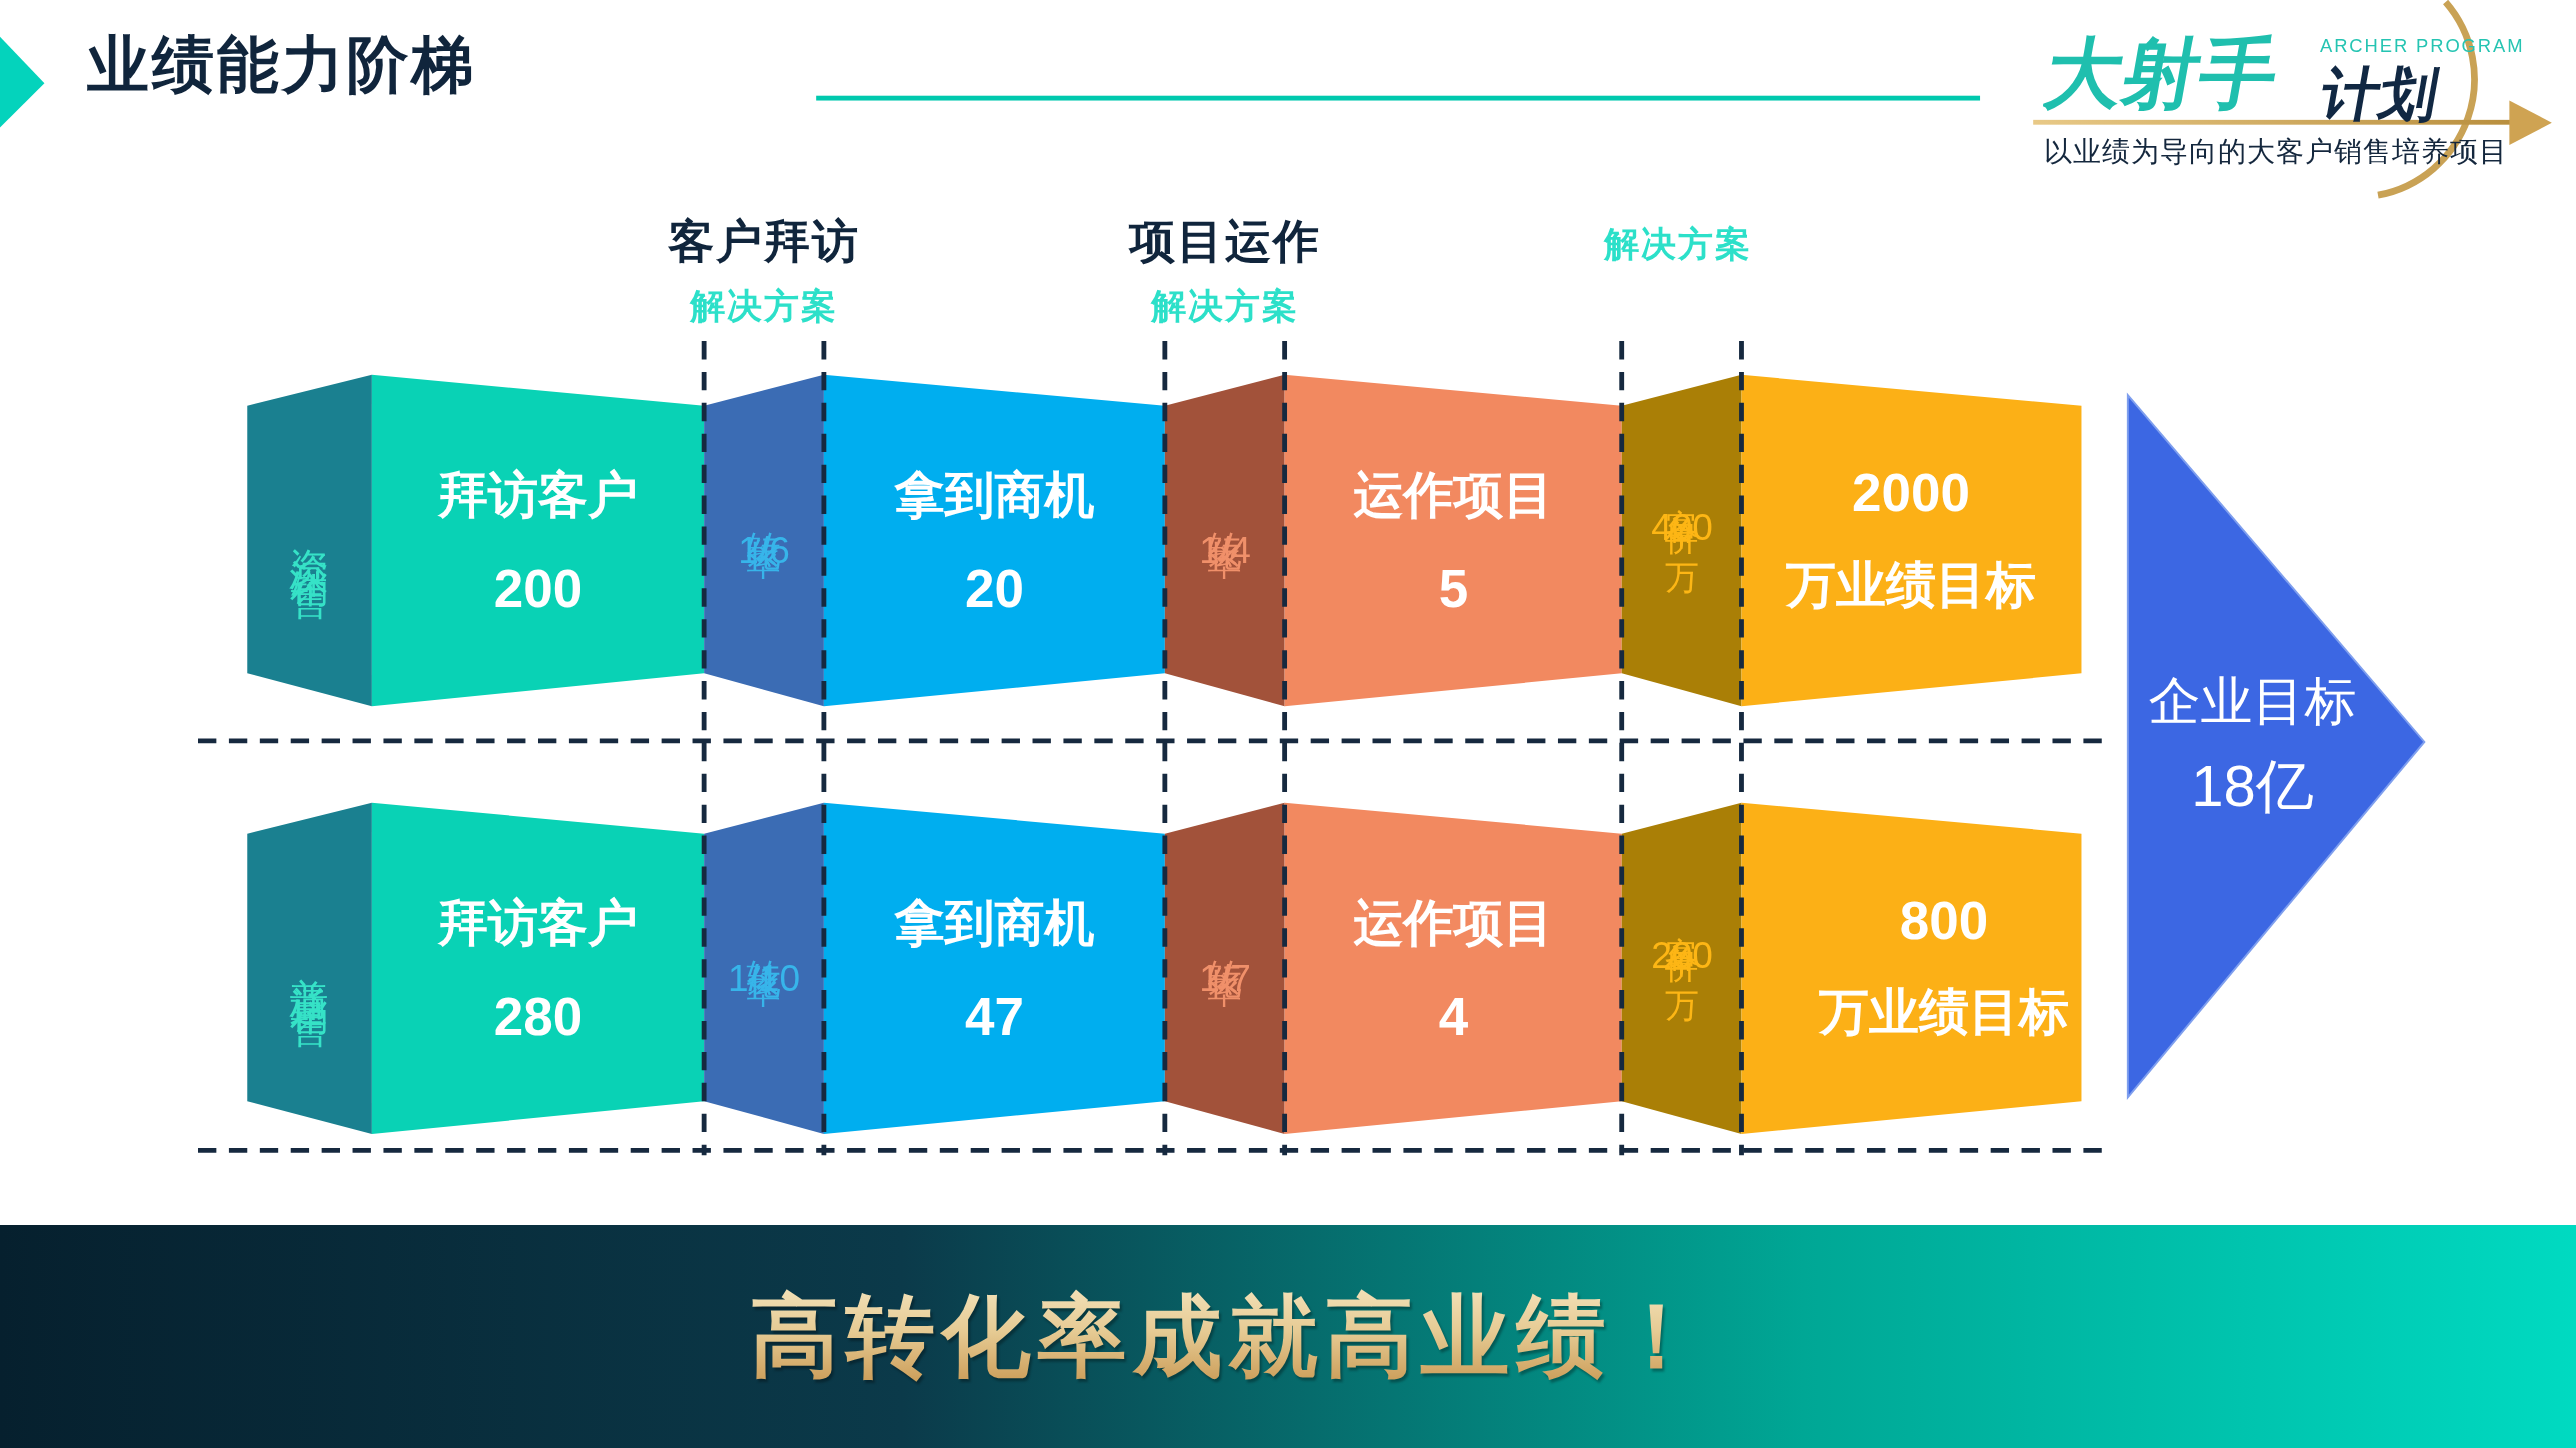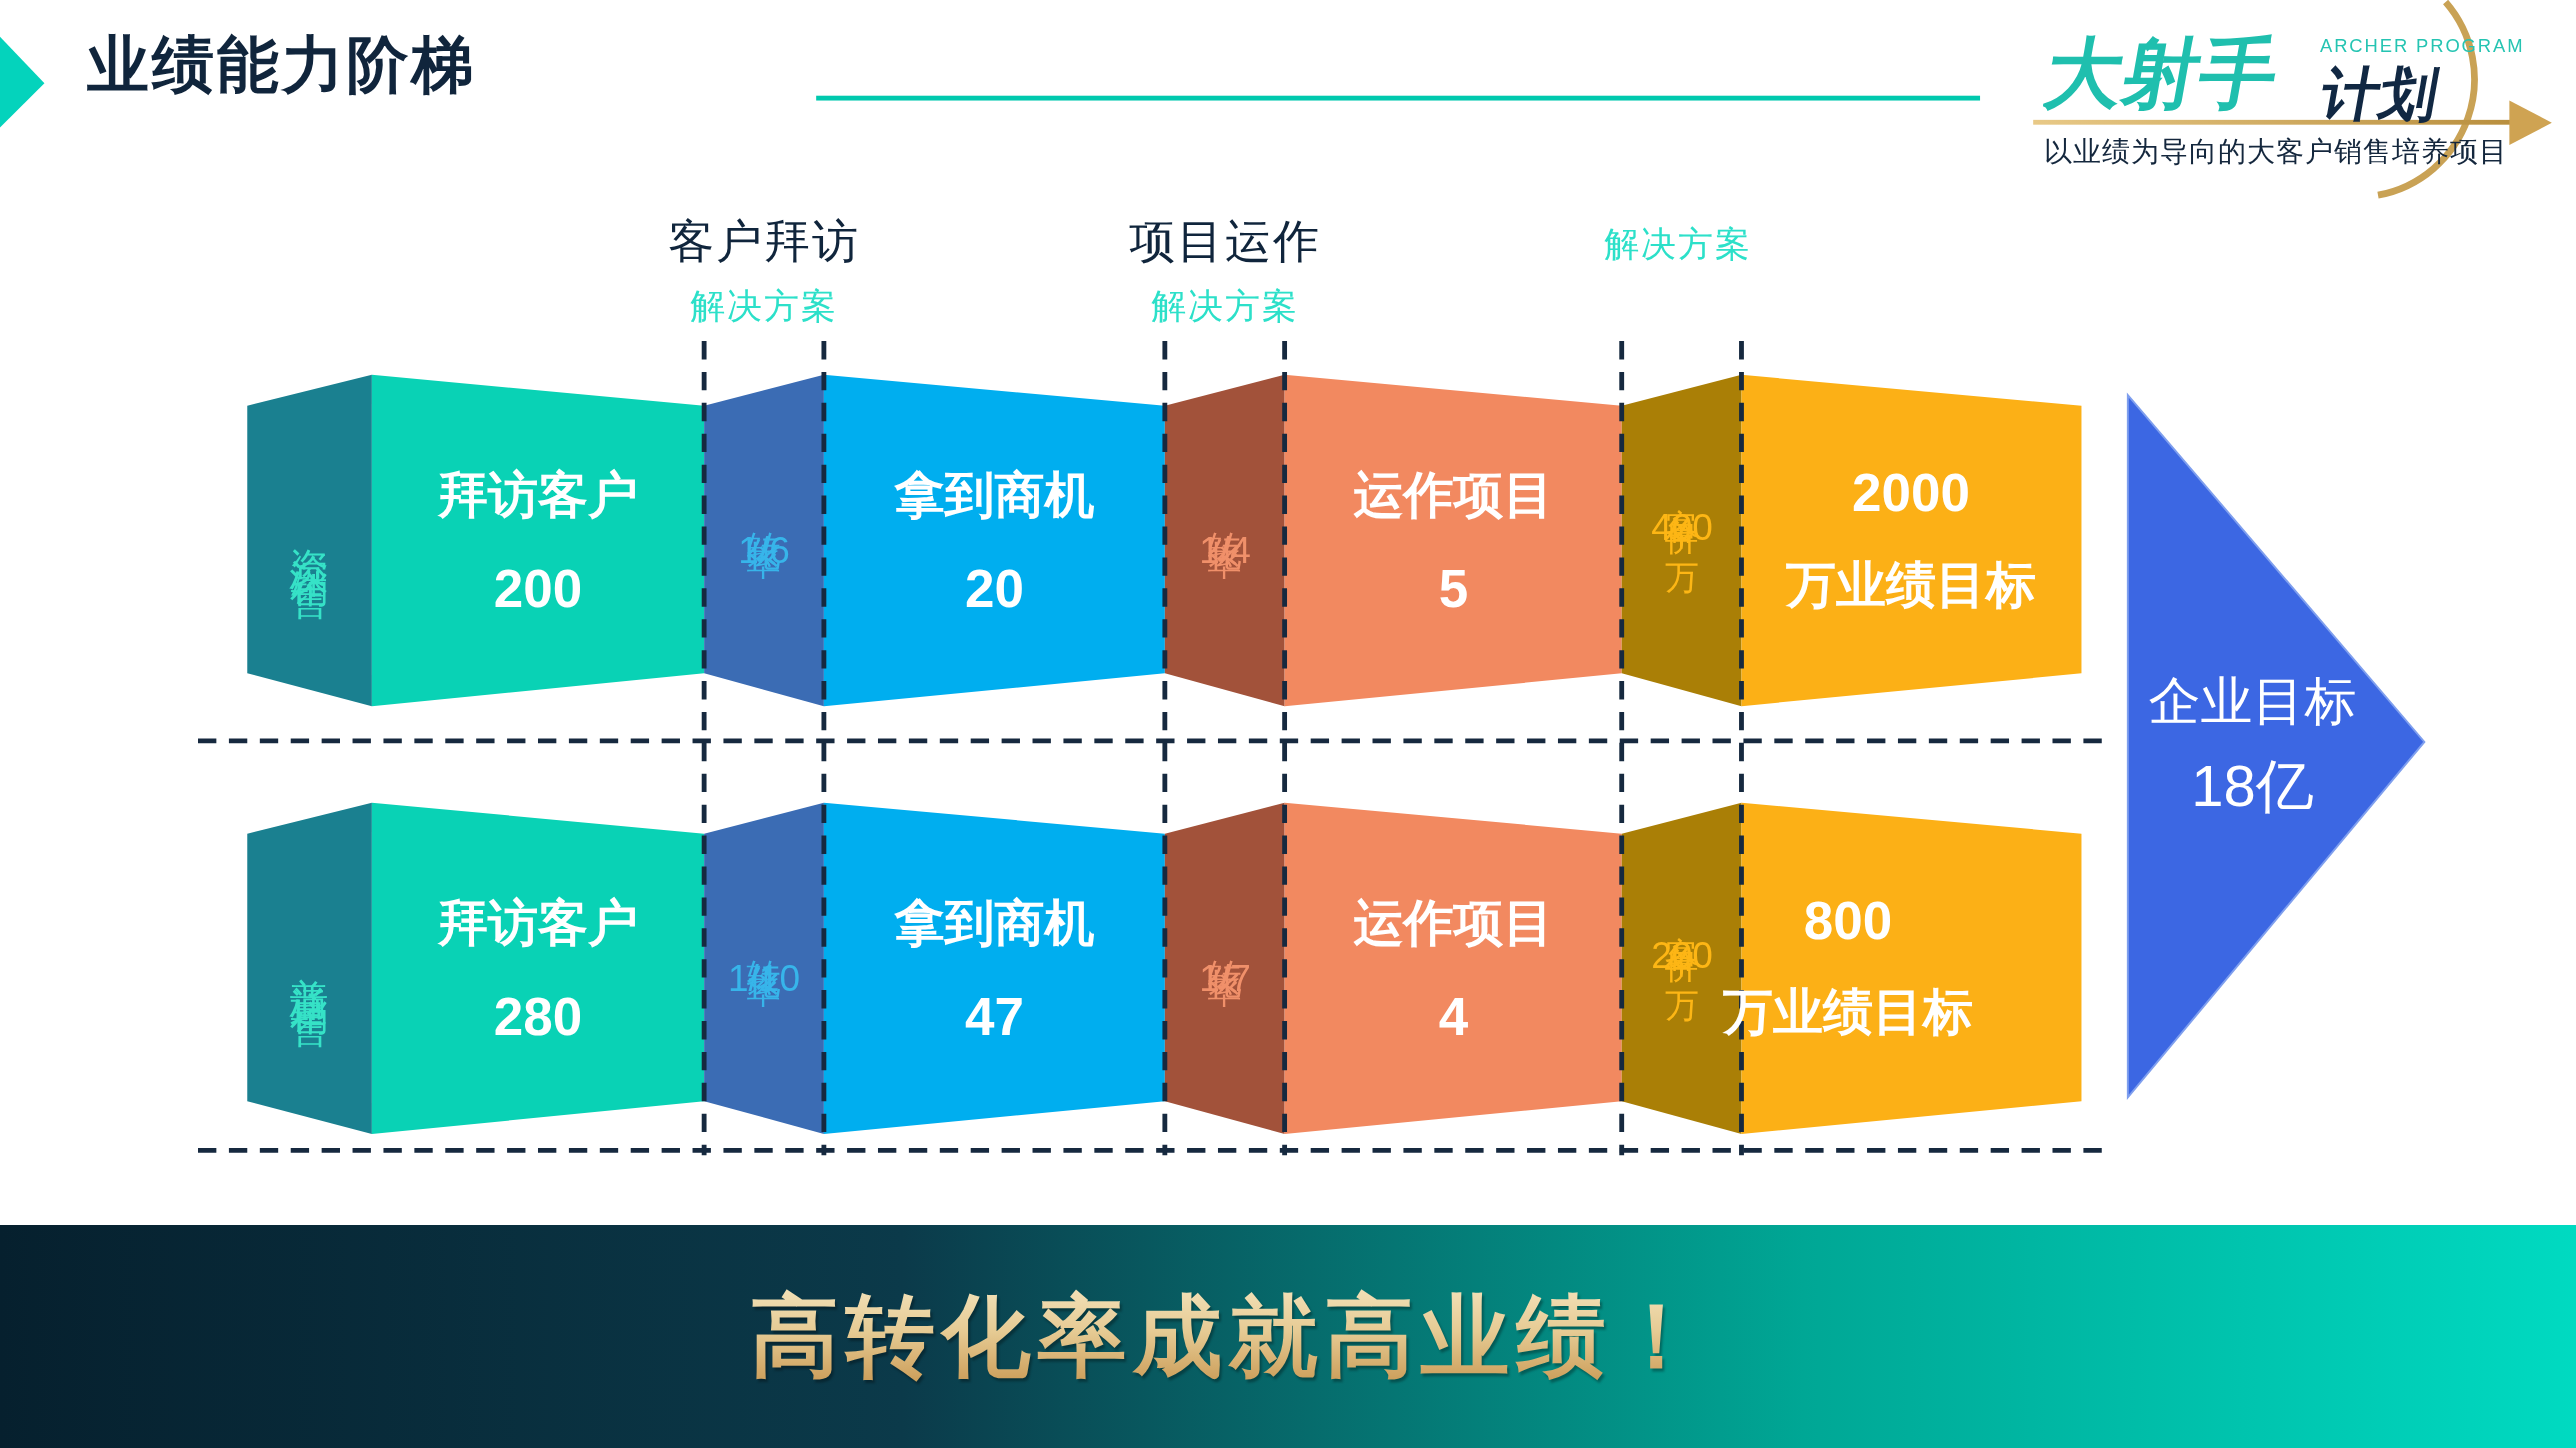--- a/index.html
+++ b/index.html
@@ -11,21 +11,21 @@
   
   .page-title{left:87px;top:23px;font-size:62px;font-weight:bold;color:#10253c;letter-spacing:2.9px;}
   .logo-brand{left:2046px;top:23px;font-size:77px;font-weight:bold;color:#1fbfae;
               transform:skewX(-10deg);}
   .logo-suffix{left:2322px;top:56px;font-size:58px;font-weight:bold;color:#112843;
                transform:skewX(-10deg);}
   .logo-program{left:2320px;top:35px;font-size:18.4px;color:#25c4b2;letter-spacing:1.9px;}
   .logo-tagline{left:2044px;top:133px;font-size:28px;color:#14273d;letter-spacing:1px;}
 
   
-  .col-header{top:211px;width:328px;text-align:center;}
+  .col-header{top:211px;width:328px;text-align:center;font-weight:bold;}
   .col-header .main{font-size:46px;color:#10253c;letter-spacing:1.9px;}
   .col-header .sub{font-size:35px;color:#2ce0c9;margin-top:9.7px;letter-spacing:1.9px;}
 
   
   .face-text{display:flex;flex-direction:column;align-items:center;justify-content:center;
              gap:29px;color:#fff;text-align:center;}
   .face-text .l1{font-size:50px;font-weight:bold;}
   .face-text .l2{font-size:53px;font-weight:bold;}
   .conv-text{display:flex;flex-direction:column;align-items:center;justify-content:center;gap:5.8px;}
   .conv-text .vert{writing-mode:vertical-rl;text-orientation:upright;font-size:34px;
@@ -182,21 +182,21 @@
   </div>
   <div class="abs face-text" style="left:1285px;top:834px;width:337px;height:268px;">
     <div class="l1">运作项目</div>
     <div class="l2">4</div>
   </div>
   <div class="abs conv-text gold-conv" style="left:1622px;top:829px;width:120px;height:280px;">
     <div class="vert">客单价</div>
     <div class="val">200</div>
     <div class="unit">万</div>
   </div>
-  <div class="abs face-text" style="left:1678px;top:834px;width:340px;height:268px;gap:28px;">
+  <div class="abs face-text" style="left:1774px;top:834px;width:340px;height:268px;gap:28px;">
     <div class="l2">800</div>
     <div class="l1">万业绩目标</div>
   </div>
 
   <div class="abs goal-text">
     <div class="g1">企业目标</div>
     <div class="g2">18亿</div>
   </div>
 
   <div class="abs banner">

